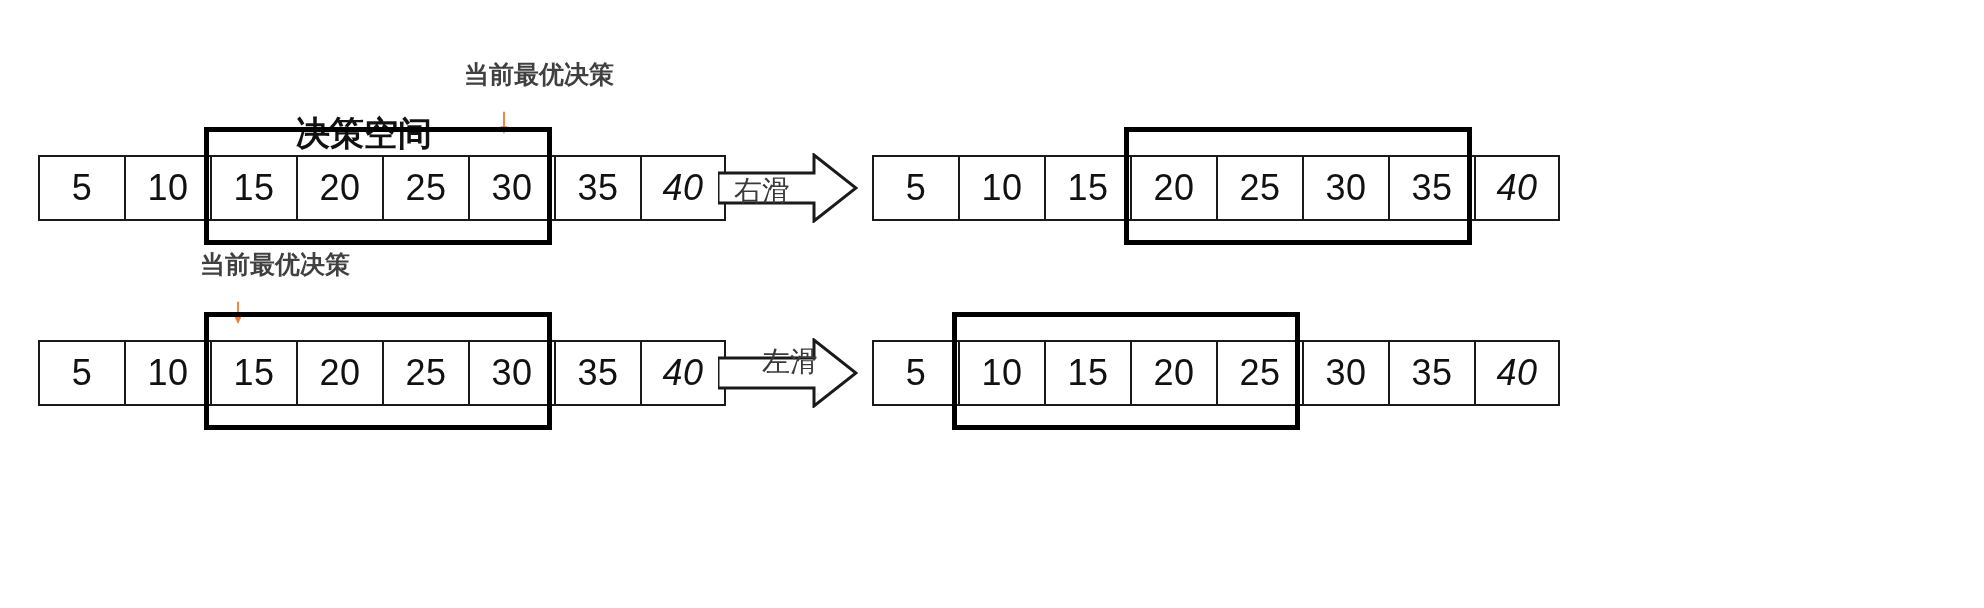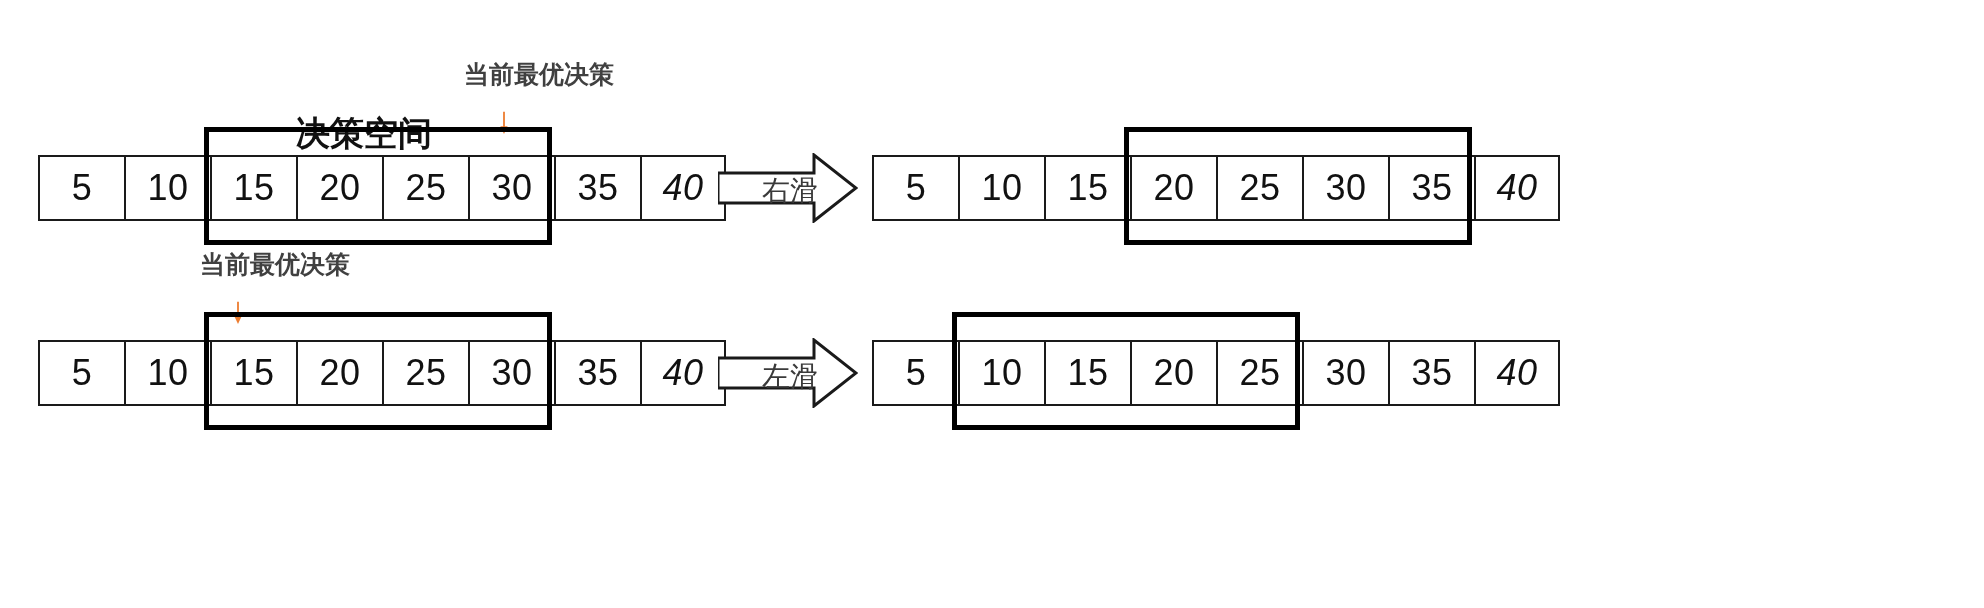--- a/index.html
+++ b/index.html
@@ -113,21 +113,21 @@
     <div class="cell">30</div>
     <div class="cell">35</div>
     <div class="cell">40</div>
   </div>
 
   <div class="window-box" style="left:204px; top:127px; width:348px; height:118px;"></div>
 
   <svg class="block-arrow" style="left:718px; top:153px;" width="140" height="70" viewBox="0 0 140 70">
     <polygon points="0,20 96,20 96,2 138,35 96,68 96,50 0,50" fill="#ffffff" stroke="#1a1a1a" stroke-width="3"></polygon>
   </svg>
-  <div class="block-arrow-label" style="left:742px; top:172px; width:96px;">右滑</div>
+  <div class="block-arrow-label" style="left:714px; top:172px; width:96px;">右滑</div>
 
   <div class="array" style="left:872px; top:155px;">
     <div class="cell">5</div>
     <div class="cell">10</div>
     <div class="cell">15</div>
     <div class="cell">20</div>
     <div class="cell">25</div>
     <div class="cell">30</div>
     <div class="cell">35</div>
     <div class="cell">40</div>
@@ -151,21 +151,21 @@
     <div class="cell">30</div>
     <div class="cell">35</div>
     <div class="cell">40</div>
   </div>
 
   <div class="window-box" style="left:204px; top:312px; width:348px; height:118px;"></div>
 
   <svg class="block-arrow" style="left:718px; top:338px;" width="140" height="70" viewBox="0 0 140 70">
     <polygon points="0,20 96,20 96,2 138,35 96,68 96,50 0,50" fill="#ffffff" stroke="#1a1a1a" stroke-width="3"></polygon>
   </svg>
-  <div class="block-arrow-label" style="left:742px; top:358px; width:96px;">左滑</div>
+  <div class="block-arrow-label" style="left:742px; top:343px; width:96px;">左滑</div>
 
   <div class="array" style="left:872px; top:340px;">
     <div class="cell">5</div>
     <div class="cell">10</div>
     <div class="cell">15</div>
     <div class="cell">20</div>
     <div class="cell">25</div>
     <div class="cell">30</div>
     <div class="cell">35</div>
     <div class="cell">40</div>

